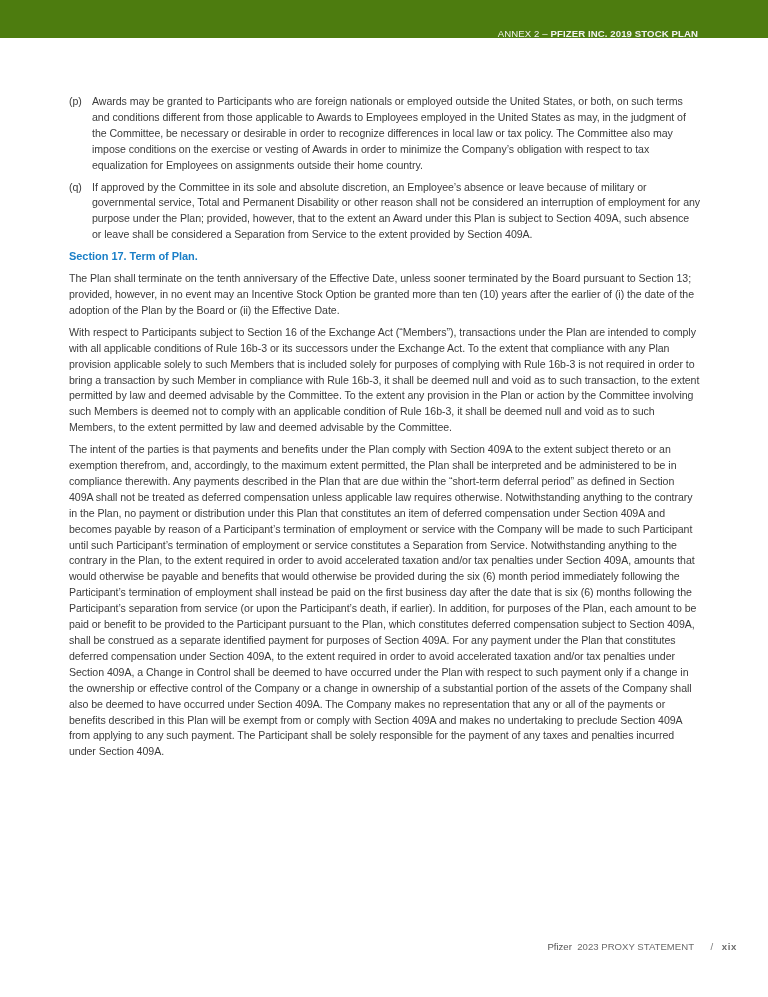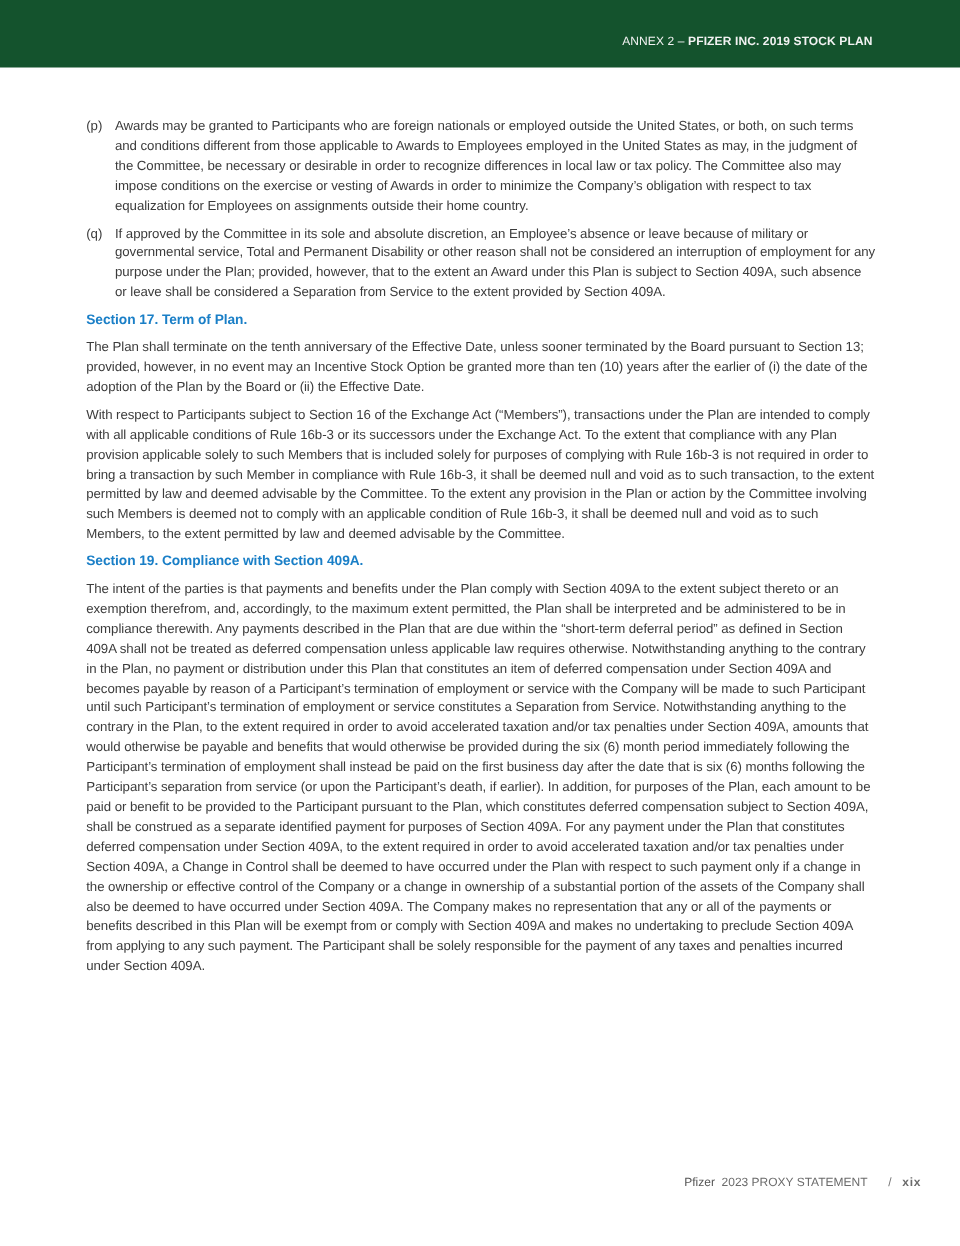--- a/index.html
+++ b/index.html
@@ -12,22 +12,22 @@
       height: 997px;
       position: relative;
       overflow: hidden;
       font-family: "Liberation Sans", sans-serif;
       color: #3a3a3a;
     }
     .header-band {
       position: absolute;
       left: 0; top: 0;
       width: 768px;
-      height: 54px;
-      background: #14532d;
+      height: 38px;
+      background: #4d7c0f;
       text-decoration: underline;
     }
     .header-title {
       position: absolute;
       right: 70px;
       top: 28px;
       font-size: 9.6px;
       color: #f2f2f2;
       letter-spacing: 0.1px;
       white-space: nowrap;
@@ -91,21 +91,20 @@
   <div class="item">
     <span class="marker">(q)</span>
     <div>If approved by the Committee in its sole and absolute discretion, an Employee’s absence or leave because of military or governmental service, Total and Permanent Disability or other reason shall not be considered an interruption of employment for any purpose under the Plan; provided, however, that to the extent an Award under this Plan is subject to Section 409A, such absence or leave shall be considered a Separation from Service to the extent provided by Section 409A.</div>
   </div>
 
   <div class="heading">Section 17. Term of Plan.</div>
   <div class="para">The Plan shall terminate on the tenth anniversary of the Effective Date, unless sooner terminated by the Board pursuant to Section 13; provided, however, in no event may an Incentive Stock Option be granted more than ten (10) years after the earlier of (i) the date of the adoption of the Plan by the Board or (ii) the Effective Date.</div>
 
   <div class="para">With respect to Participants subject to Section 16 of the Exchange Act (“Members”), transactions under the Plan are intended to comply with all applicable conditions of Rule 16b-3 or its successors under the Exchange Act. To the extent that compliance with any Plan provision applicable solely to such Members that is included solely for purposes of complying with Rule 16b-3 is not required in order to bring a transaction by such Member in compliance with Rule 16b-3, it shall be deemed null and void as to such transaction, to the extent permitted by law and deemed advisable by the Committee. To the extent any provision in the Plan or action by the Committee involving such Members is deemed not to comply with an applicable condition of Rule 16b-3, it shall be deemed null and void as to such Members, to the extent permitted by law and deemed advisable by the Committee.</div>
 
-  <div class="heading">Section 19. Compliance with Section 409A.</div>
   <div class="para">The intent of the parties is that payments and benefits under the Plan comply with Section 409A to the extent subject thereto or an exemption therefrom, and, accordingly, to the maximum extent permitted, the Plan shall be interpreted and be administered to be in compliance therewith. Any payments described in the Plan that are due within the “short-term deferral period” as defined in Section 409A shall not be treated as deferred compensation unless applicable law requires otherwise. Notwithstanding anything to the contrary in the Plan, no payment or distribution under this Plan that constitutes an item of deferred compensation under Section 409A and becomes payable by reason of a Participant’s termination of employment or service with the Company will be made to such Participant until such Participant’s termination of employment or service constitutes a Separation from Service. Notwithstanding anything to the contrary in the Plan, to the extent required in order to avoid accelerated taxation and/or tax penalties under Section 409A, amounts that would otherwise be payable and benefits that would otherwise be provided during the six (6) month period immediately following the Participant’s termination of employment shall instead be paid on the first business day after the date that is six (6) months following the Participant’s separation from service (or upon the Participant’s death, if earlier). In addition, for purposes of the Plan, each amount to be paid or benefit to be provided to the Participant pursuant to the Plan, which constitutes deferred compensation subject to Section 409A, shall be construed as a separate identified payment for purposes of Section 409A. For any payment under the Plan that constitutes deferred compensation under Section 409A, to the extent required in order to avoid accelerated taxation and/or tax penalties under Section 409A, a Change in Control shall be deemed to have occurred under the Plan with respect to such payment only if a change in the ownership or effective control of the Company or a change in ownership of a substantial portion of the assets of the Company shall also be deemed to have occurred under Section 409A. The Company makes no representation that any or all of the payments or benefits described in this Plan will be exempt from or comply with Section 409A and makes no undertaking to preclude Section 409A from applying to any such payment. The Participant shall be solely responsible for the payment of any taxes and penalties incurred under Section 409A.</div>
 </div>
 
 <div class="footer">
   <span class="brand">Pfizer</span>&nbsp;
   <span>2023 PROXY STATEMENT</span>
   <span class="sep">/</span>
   <span class="page">xix</span>
 </div>
 

